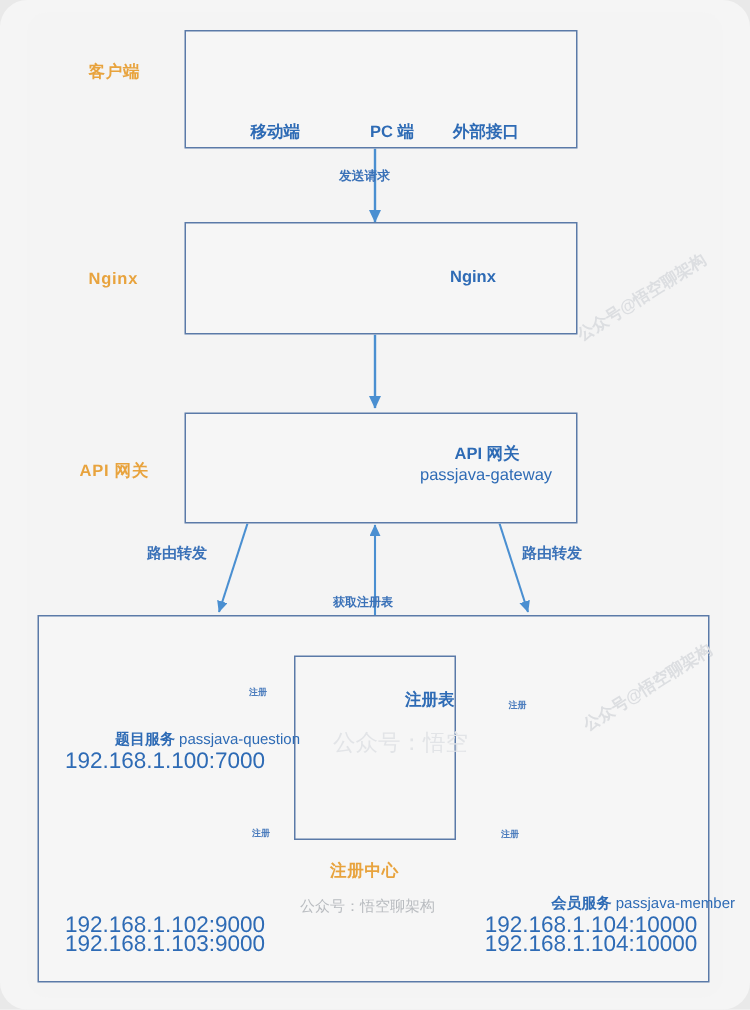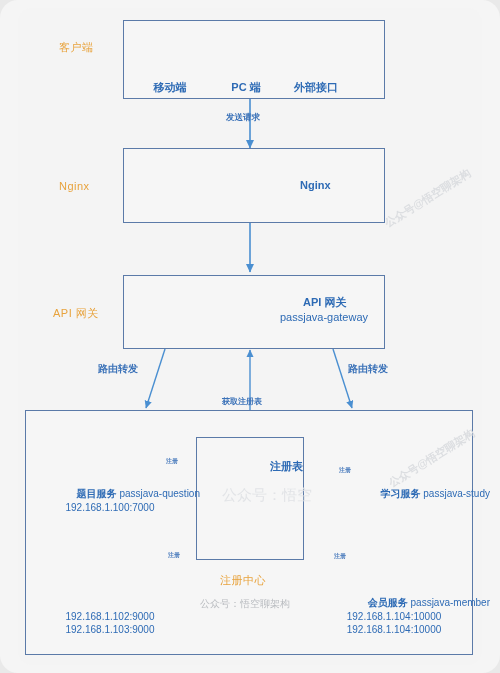--- a/index.html
+++ b/index.html
@@ -20,21 +20,21 @@
     position: absolute;
     left: 18px; top: 8px; width: 464px; height: 657px;
     background: #f4f4f4;
     border-radius: 14px;
   }
 
   
   .sec-label {
     position: absolute;
     color: #e8a33d;
-    font-weight: normal;
+    font-weight: bold;
     font-size: 11px;
     letter-spacing: .5px;
     white-space: nowrap;
   }
 
   
   .box {
     position: absolute;
     border: 1.6px solid #5b7aa8;
     background: #f6f6f6;
@@ -52,21 +52,21 @@
     font-size: 11.5px;
     font-weight: bold;
     white-space: nowrap;
   }
   .icon-caption {
     position: absolute;
     color: #2e6bb5;
     font-size: 11px;
     font-weight: bold;
     white-space: nowrap;
-    text-align: center;
+    text-align: right;
   }
   .flow-label {
     position: absolute;
     color: #3b72b8;
     font-size: 8.5px;
     font-weight: bold;
     white-space: nowrap;
   }
   .flow-label-sm {
     position: absolute;
@@ -82,21 +82,21 @@
     color: #2e6bb5;
     font-size: 10px;
     white-space: nowrap;
     text-align: right;
     line-height: 13px;
   }
   .svc-name b { font-weight: bold; }
   .svc-ip {
     position: absolute;
     color: #2e6bb5;
-    font-size: 10px;
+    font-size: 15px;
     white-space: nowrap;
     text-align: center;
     line-height: 13px;
   }
   .watermark {
     position: absolute;
     color: #b9bcc0;
     font-size: 10px;
     white-space: nowrap;
     pointer-events: none;
@@ -368,24 +368,20 @@
   <div class="blue-title" style="left:270px; top:459px; font-size:11px;">注册表</div>
 
   <div class="svc-name" style="left:20px; top:487px; width:180px;">
     <b>题目服务</b>
     <span>passjava-question</span>
   </div>
   <div class="svc-ip" style="left:20px; top:501px; width:180px;">
     <span>192.168.1.100:7000</span>
   </div>
 
-  <div class="svc-name" style="left:300px; top:487px; width:190px;">
-    <b>学习服务</b>
-    <span>passjava-study</span>
-  </div>
 
   <div class="svc-ip" style="left:20px; top:610px; width:180px;">
     <div>192.168.1.102:9000</div>
     <div>192.168.1.103:9000</div>
   </div>
 
   <div class="svc-name" style="left:298px; top:596px; width:192px;">
     <b>会员服务</b>
     <span>passjava-member</span>
   </div>

